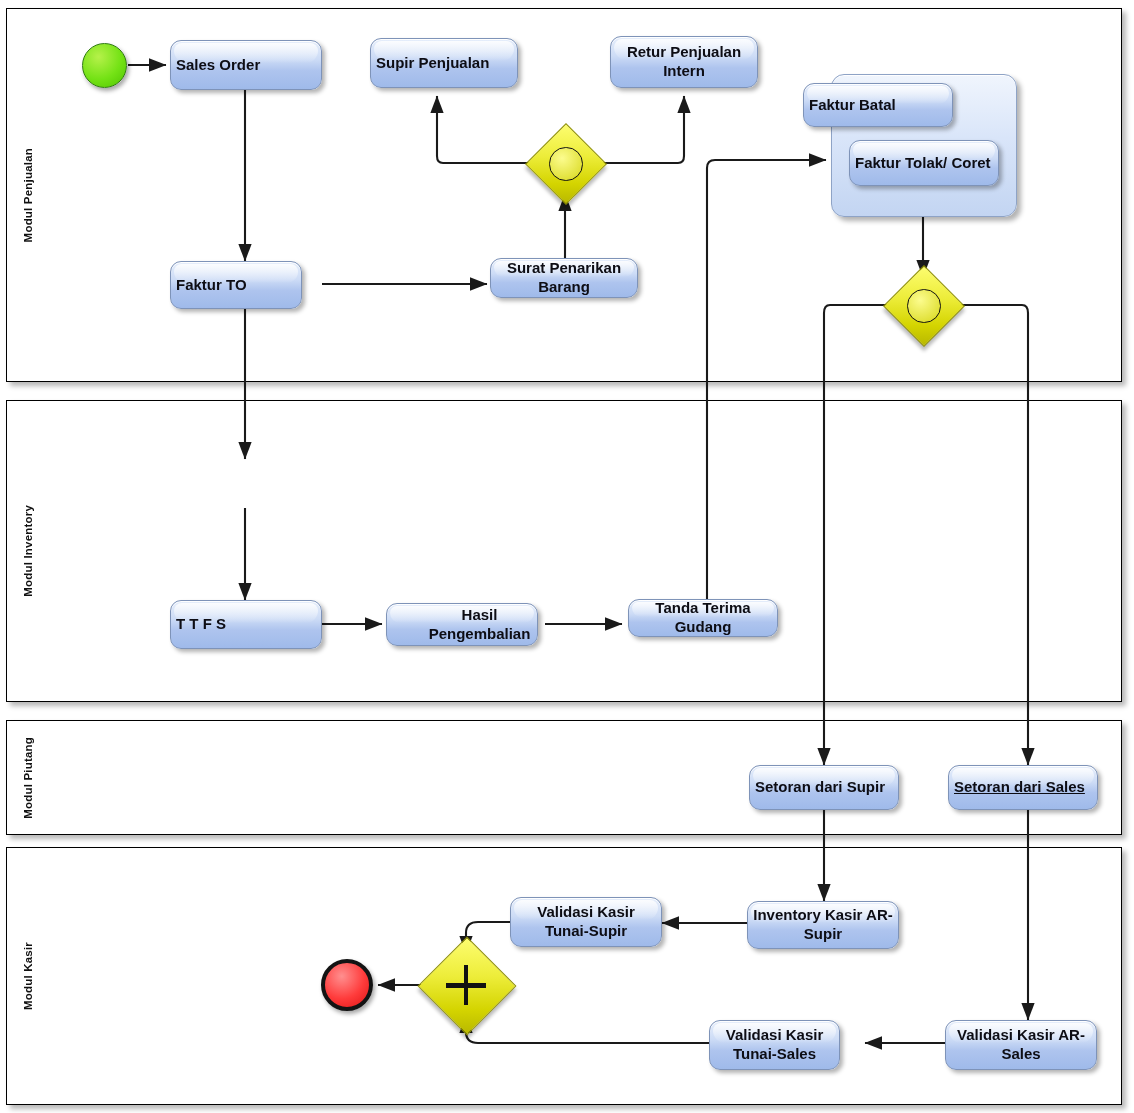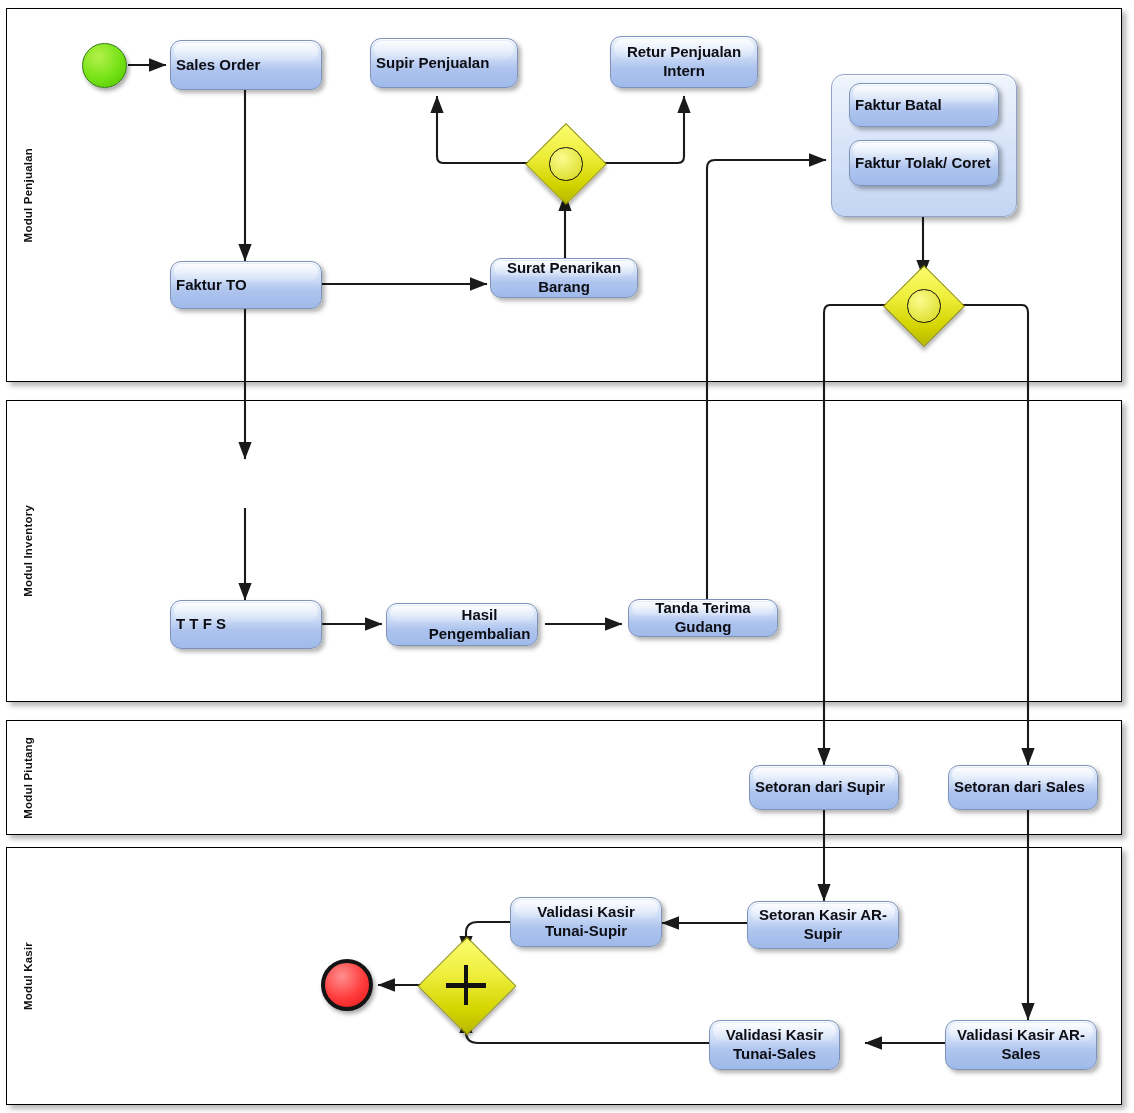--- a/index.html
+++ b/index.html
@@ -133,41 +133,41 @@
       <path d="M437,985 L378,985"></path>
     </g>
   </svg>
 
   <div class="ev ev-start" style="left:82px;top:43px;width:45px;height:45px;"></div>
 
   <div class="ev ev-end" style="left:321px;top:959px;width:52px;height:52px;"></div>
 
   <div class="subproc" style="left:831px;top:74px;width:186px;height:143px;"></div>
 
-  <div class="task" style="left:849px;top:83px;width:150px;height:44px;">
+  <div class="task" style="left:803px;top:83px;width:150px;height:44px;">
     <span class="tx">Faktur Batal</span>
   </div>
 
   <div class="task" style="left:849px;top:140px;width:150px;height:46px;">
     <span class="tx">Faktur Tolak/ Coret</span>
   </div>
 
   <div class="task" style="left:170px;top:40px;width:152px;height:50px;">
     <span class="tx">Sales Order</span>
   </div>
 
   <div class="task" style="left:370px;top:38px;width:148px;height:50px;">
     <span class="tx">Supir Penjualan</span>
   </div>
 
   <div class="task" style="left:610px;top:36px;width:148px;height:52px;">
     <span class="tx">Retur Penjualan Intern</span>
   </div>
 
-  <div class="task" style="left:170px;top:261px;width:152px;height:48px;">
+  <div class="task" style="left:170px;top:261px;width:132px;height:48px;">
     <span class="tx">Faktur TO</span>
   </div>
 
   <div class="task" style="left:490px;top:258px;width:148px;height:40px;">
     <span class="tx">Surat Penarikan Barang</span>
   </div>
 
   <div class="gw" style="left:537px;top:135px;width:56px;height:56px;">
     <div class="dia"></div>
     <div class="inner-circle"></div>
@@ -188,30 +188,30 @@
   </div>
 
   <div class="task" style="left:628px;top:599px;width:150px;height:38px;">
     <span class="tx">Tanda Terima Gudang</span>
   </div>
 
   <div class="task" style="left:749px;top:765px;width:150px;height:45px;">
     <span class="tx">Setoran dari Supir</span>
   </div>
 
-  <div class="task" style="left:948px;top:765px;width:150px;height:45px;">
+  <div class="task" style="left:948px;top:765px;width:150px;height:45px;text-decoration:underline;">
     <span class="tx">Setoran dari Sales</span>
   </div>
 
   <div class="task" style="left:510px;top:897px;width:152px;height:50px;">
     <span class="tx">Validasi Kasir Tunai-Supir</span>
   </div>
 
   <div class="task" style="left:747px;top:901px;width:152px;height:48px;">
-    <span class="tx">Setoran Kasir AR-Supir</span>
+    <span class="tx">Inventory Kasir AR-Supir</span>
   </div>
 
   <div class="task" style="left:709px;top:1020px;width:131px;height:50px;">
     <span class="tx">Validasi Kasir Tunai-Sales</span>
   </div>
 
   <div class="task" style="left:945px;top:1020px;width:152px;height:50px;">
     <span class="tx">Validasi Kasir AR-Sales</span>
   </div>
 

